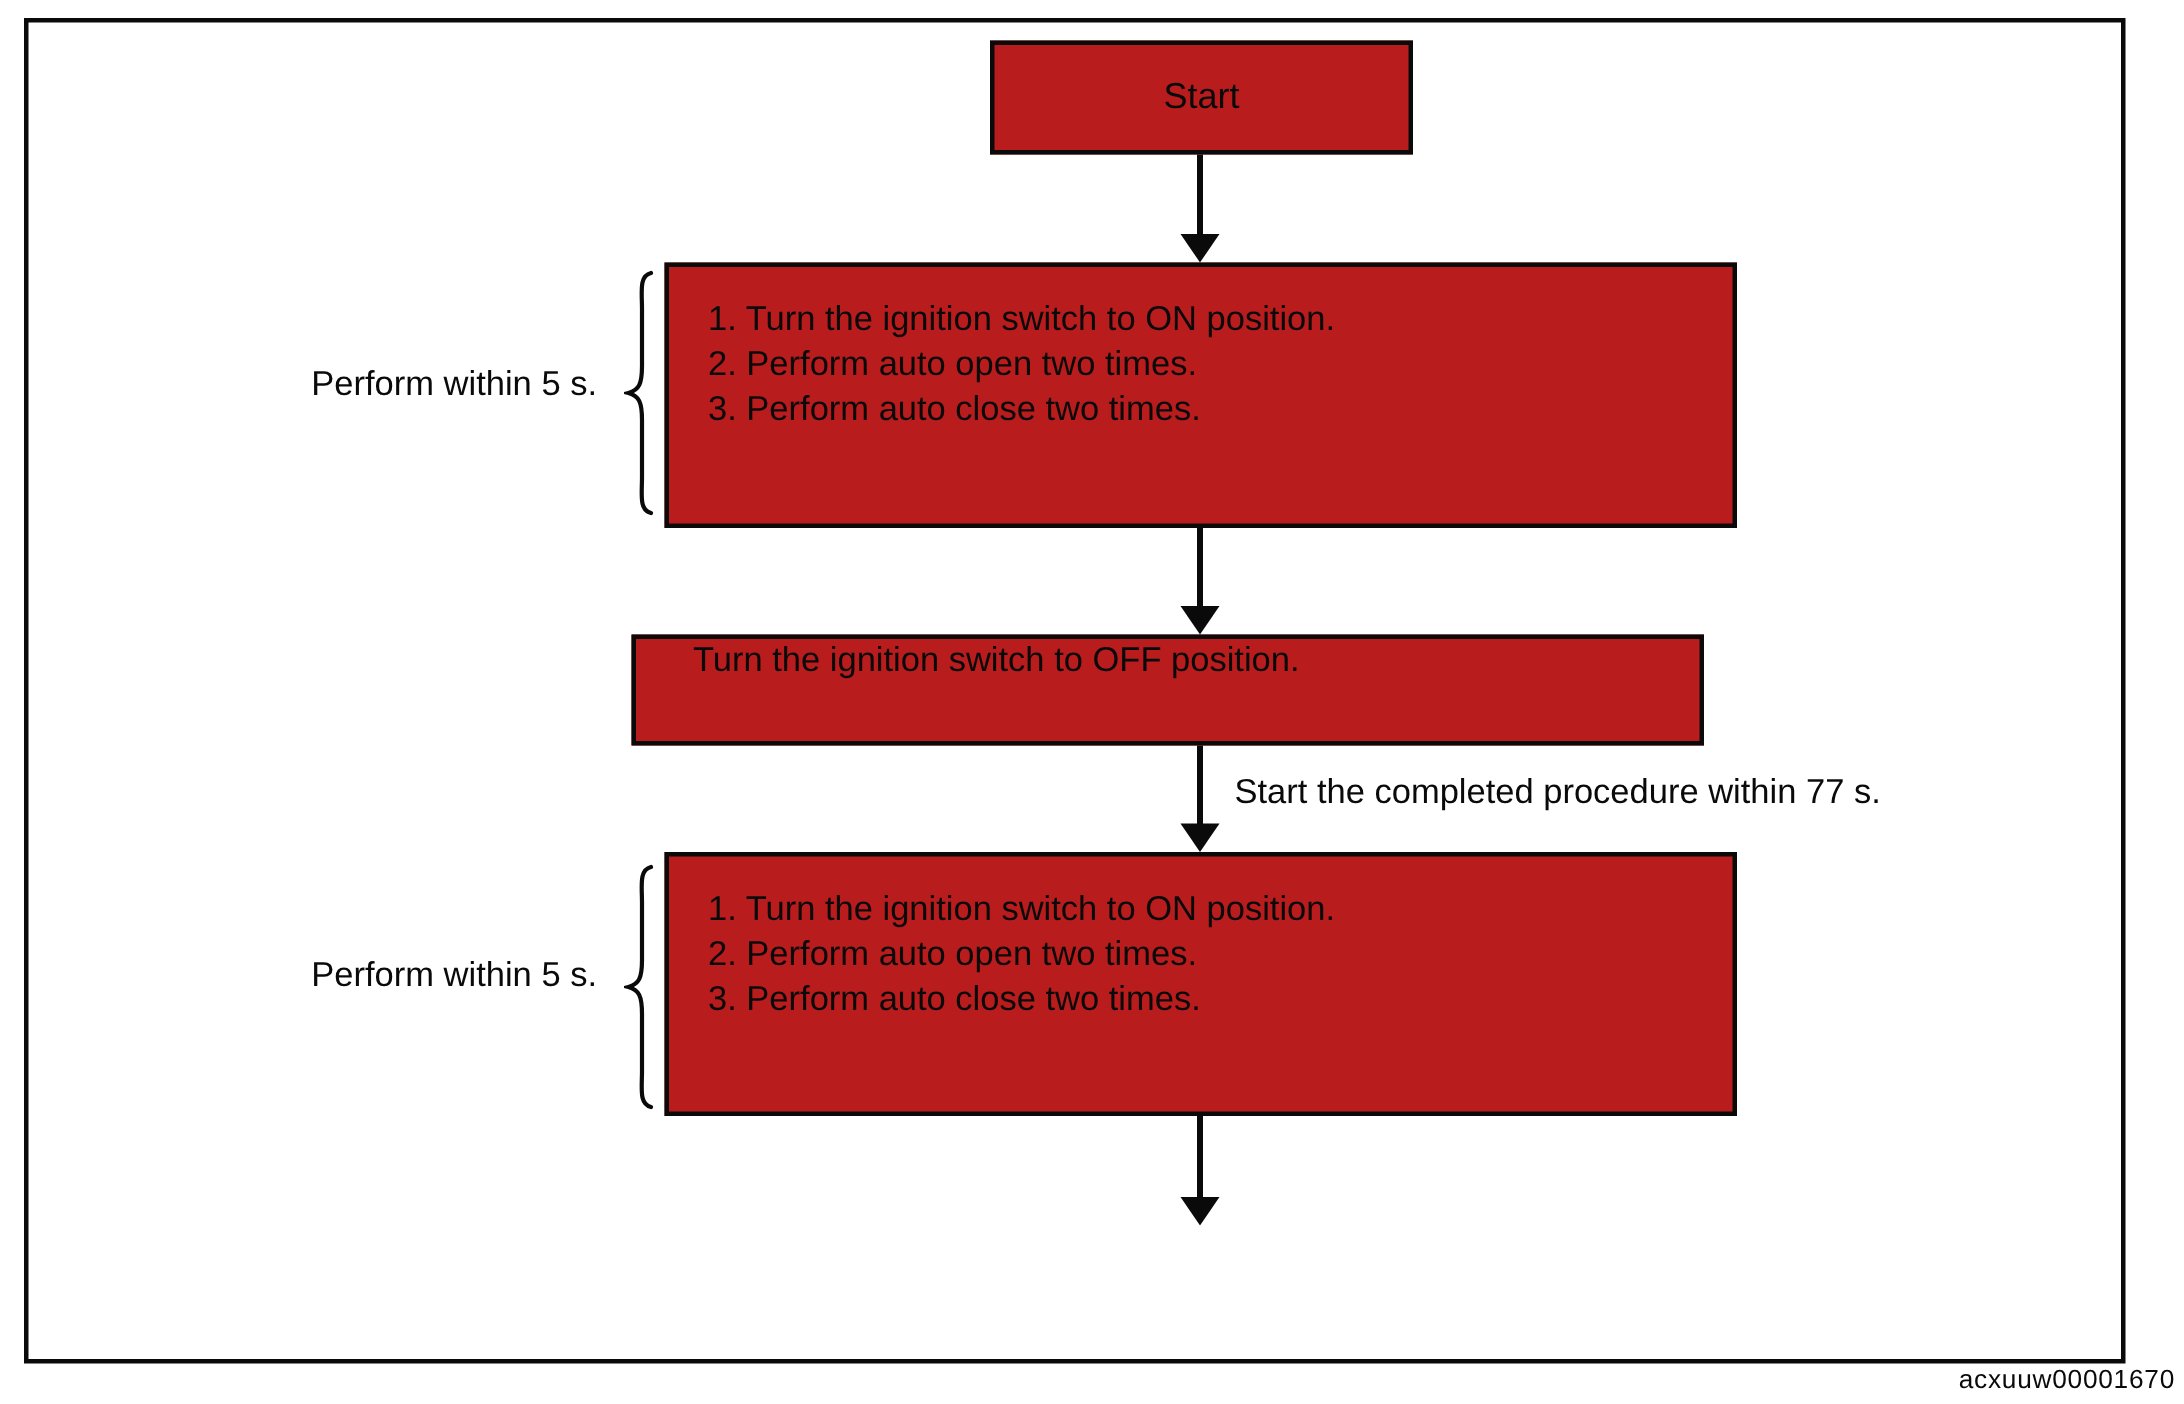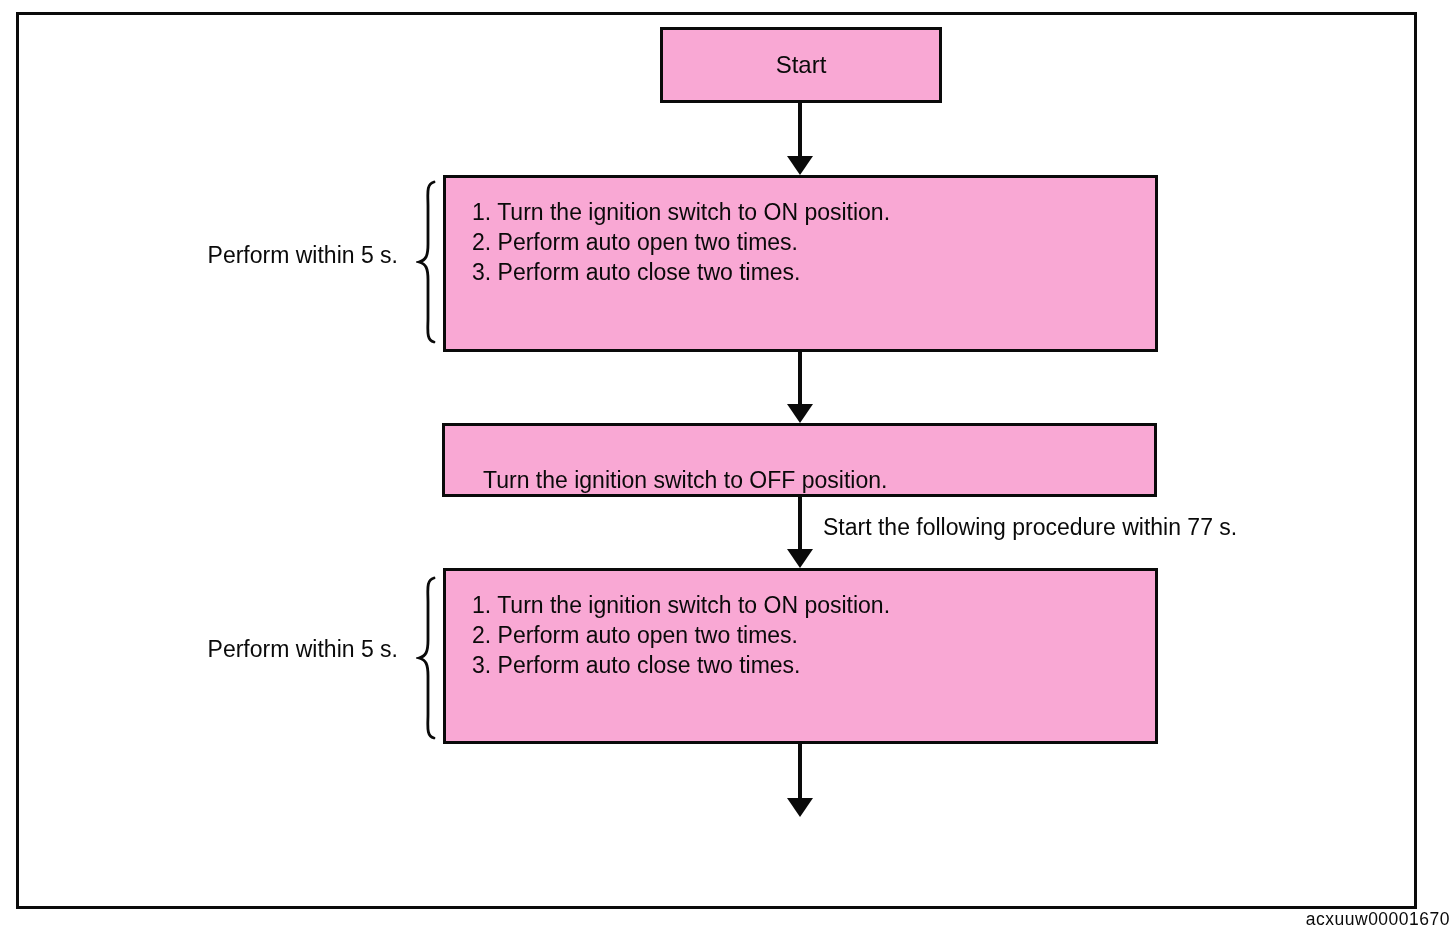--- a/index.html
+++ b/index.html
@@ -21,21 +21,21 @@
     left: 16px;
     top: 12px;
     width: 1395px;
     height: 891px;
     border: 3px solid #0a0a0a;
   }
   .box {
     position: absolute;
     box-sizing: border-box;
     border: 3px solid #0a0a0a;
-    background: #f9a8d4;
+    background: #b91c1c;
     font-size: 23px;
   }
   .box.start {
     left: 660px;
     top: 27px;
     width: 282px;
     height: 76px;
     display: flex;
     align-items: center;
     justify-content: center;
@@ -49,25 +49,25 @@
     flex-direction: column;
     justify-content: flex-start;
     padding: 21px 12px 0 26px;
     gap: 3px;
   }
   .box.steps .step-line {
     line-height: 27px;
     white-space: nowrap;
   }
   .box.single {
-    left: 442px;
+    left: 421px;
     width: 715px;
     height: 74px;
     display: flex;
-    align-items: flex-end;
+    align-items: flex-start;
   }
   .box.off-box {
     top: 423px;
     padding-left: 38px;
   }
   .box.done-box {
     top: 817px;
     height: 76px;
     justify-content: center;
   }
@@ -159,21 +159,21 @@
   <div class="box single off-box">
     <span>Turn the ignition switch to OFF position.</span>
   </div>
 
   <div class="arrow" style="left:800px; top:497px; height:71px;">
     <div class="shaft"></div>
     <div class="head"></div>
   </div>
 
   <div class="arrow-note">
-    <span>Start the following procedure </span><b>within 77 s.</b>
+    <span>Start the completed procedure </span><b>within 77 s.</b>
   </div>
 
   <div class="box steps" style="top:568px; height:176px;">
     <div class="step-line">1. Turn the ignition switch to ON position.</div>
     <div class="step-line">2. Perform auto open two times.</div>
     <div class="step-line">3. Perform auto close two times.</div>
   </div>
 
   <svg class="brace" style="top:576px;" viewBox="0 0 22 164">
     <path d="M18 2 C10 4 12 14 12 26 L12 64 C12 76 10 80 3 82 C10 84 12 88 12 100 L12 138 C12 150 10 160 18 162" fill="none" stroke="#0a0a0a" stroke-width="2.8" stroke-linecap="round"></path>

